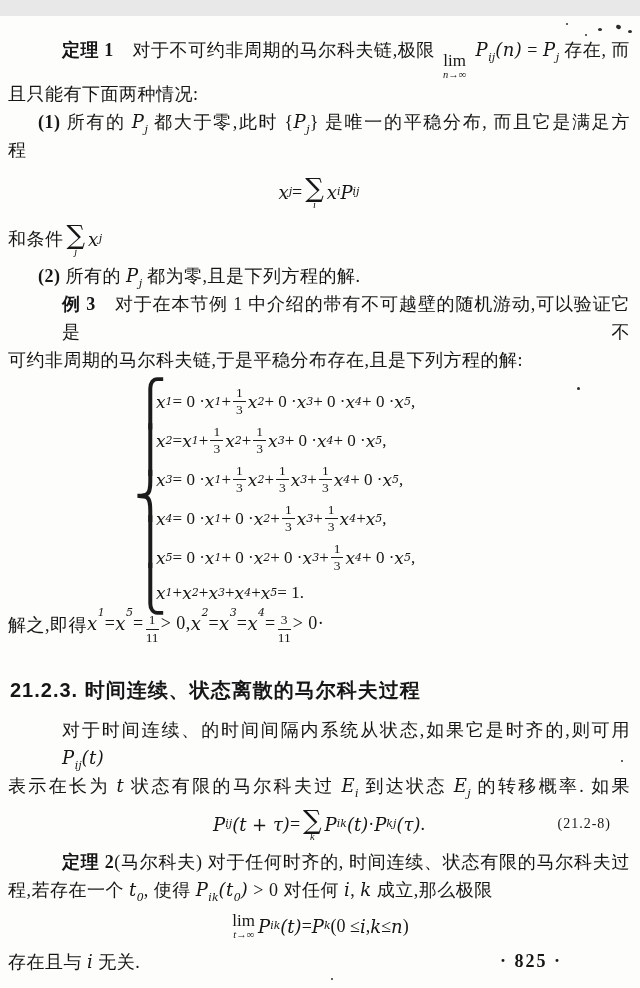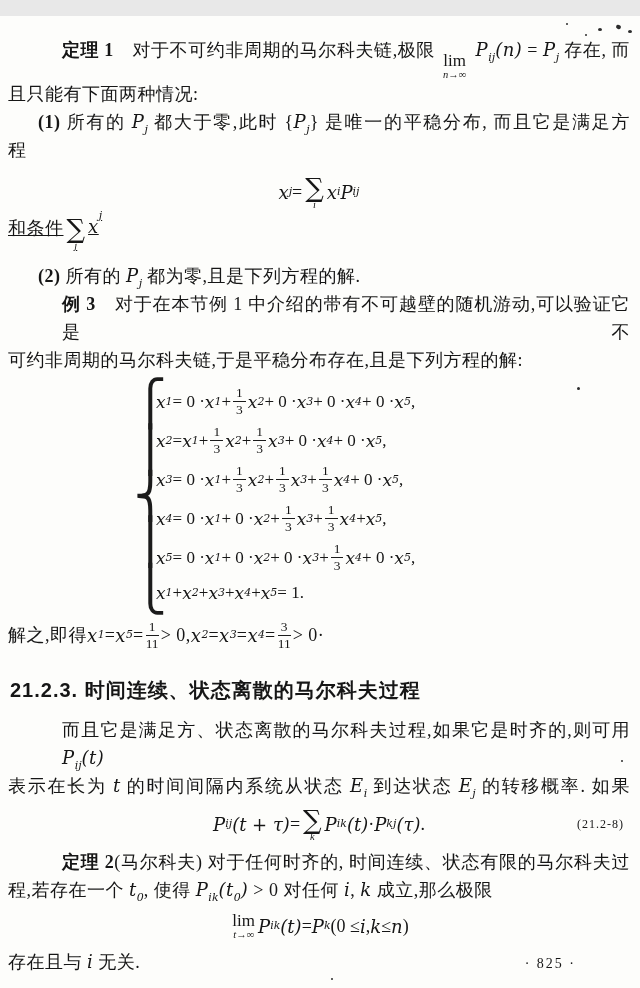--- a/index.html
+++ b/index.html
@@ -20,33 +20,33 @@
   .frac .num{padding:0 3px 1px;border-bottom:1.4px solid #1b1b1b;}
   .frac .den{padding-top:1px;}
   .bigop{display:inline-flex;flex-direction:column;align-items:center;vertical-align:-0.55em;line-height:1;margin:0 3px;letter-spacing:0;}
   .bigop .op{font-size:26px;font-family:"DejaVu Serif",serif;}
   .bigop .under{font-size:10.5px;font-style:italic;margin-top:-1px;}
   .limop{display:inline-flex;flex-direction:column;align-items:center;vertical-align:-0.55em;line-height:1;margin:0 3px;letter-spacing:0;}
   .limop .top{font-size:17px;}
   .limop .under{font-size:10.5px;font-style:italic;margin-top:1px;}
   .center-f{display:flex;justify-content:center;align-items:center;font-size:18px;}
   .f1{min-height:48px;margin-top:4px;}
-  .cond{min-height:46px;display:flex;align-items:flex-start;font-size:18px;letter-spacing:.5px;text-decoration:underline;}
+  .cond{min-height:46px;display:flex;align-items:center;font-size:18px;letter-spacing:.5px;}
   .f-row{position:relative;}
-  .f-num{position:absolute;right:6px;top:50%;transform:translateY(-50%);font-size:12px;letter-spacing:1px;}
+  .f-num{position:absolute;right:19px;top:50%;transform:translateY(-50%);font-size:14px;letter-spacing:1px;}
   .eqsys{display:flex;margin:8px 0 4px 126px;}
   .brace{display:flex;flex-direction:column;justify-content:space-between;font-family:"DejaVu Sans",sans-serif;font-size:44px;line-height:.95;color:#1b1b1b;width:18px;flex:none;}
   .eqrows{display:flex;flex-direction:column;padding-left:4px;}
   .eqrow{height:39px;display:flex;align-items:center;font-size:17px;}
   .eqrow:last-child{height:32px;}
-  .solve{min-height:44px;display:flex;align-items:center;font-size:18px;letter-spacing:.5px;}
+  .solve{min-height:44px;display:flex;align-items:flex-start;font-size:18px;letter-spacing:.5px;}
   .heading{font-family:"Liberation Sans","DejaVu Sans",sans-serif;font-size:20px;font-weight:bold;letter-spacing:1px;margin:20px 0 12px 2px;}
   .ckf{min-height:48px;}
   .f5{min-height:44px;}
-  .pageno{position:absolute;right:64px;bottom:32px;font-size:14px;font-weight:normal;letter-spacing:2px;}
+  .pageno{position:absolute;right:78px;bottom:32px;font-size:18px;font-weight:bold;letter-spacing:2px;}
   .speck{position:absolute;background:#2c2c2c;border-radius:50%;}
   .s1{left:598px;top:12px;width:4px;height:3px;}
   .s2{left:616px;top:9px;width:5px;height:4px;transform:rotate(20deg);}
   .s3{left:585px;top:18px;width:2px;height:2px;}
   .s4{left:628px;top:14px;width:4px;height:3px;}
   .s5{left:566px;top:7px;width:2px;height:2px;}
   .s6{left:577px;top:371px;width:3px;height:3px;}
   .s7{left:621px;top:744px;width:2px;height:2px;}
   .s8{left:331px;top:962px;width:2px;height:2px;}
 </style>
@@ -290,22 +290,22 @@
       <span class="mt"> = </span>
       <span class="frac">
         <span class="num">3</span>
         <span class="den">11</span>
       </span>
       <span class="mt"> &gt; 0·</span>
     </div>
 
   <div class="heading">21.2.3. 时间连续、状态离散的马尔科夫过程</div>
 
-  <div class="line indent fill"><span class="mt">而且它是满足方、状态离散的马尔科夫过程,如果它是时齐的,则可用 </span><span class="mi">P</span><sub class="ms">ij</sub><span class="mi">(t)</span></div>
-  <div class="line fill"><span class="mt">表示在长为 </span><span class="mi">t</span><span class="mt"> 的时间间隔内系统从状态 </span><span class="mi">E</span><sub class="ms">i</sub><span class="mt"> 到达状态 </span><span class="mi">E</span><sub class="ms">j</sub><span class="mt"> 的转移概率.  如果</span></div>
+  <div class="line indent fill"><span class="mt">对于时间连续、的时间间隔内系统从状态,如果它是时齐的,则可用 </span><span class="mi">P</span><sub class="ms">ij</sub><span class="mi">(t)</span></div>
+  <div class="line fill"><span class="mt">表示在长为 </span><span class="mi">t</span><span class="mt"> 状态有限的马尔科夫过 </span><span class="mi">E</span><sub class="ms">i</sub><span class="mt"> 到达状态 </span><span class="mi">E</span><sub class="ms">j</sub><span class="mt"> 的转移概率.  如果</span></div>
 
   <div class="f-row">
     <div class="center-f ckf">
         <span class="mi">P</span>
         <sub class="ms">ij</sub>
         <span class="mi">(t + τ)</span>
         <span class="mt"> = </span>
         <span class="bigop">
           <span class="op">∑</span>
           <span class="under">k</span>

